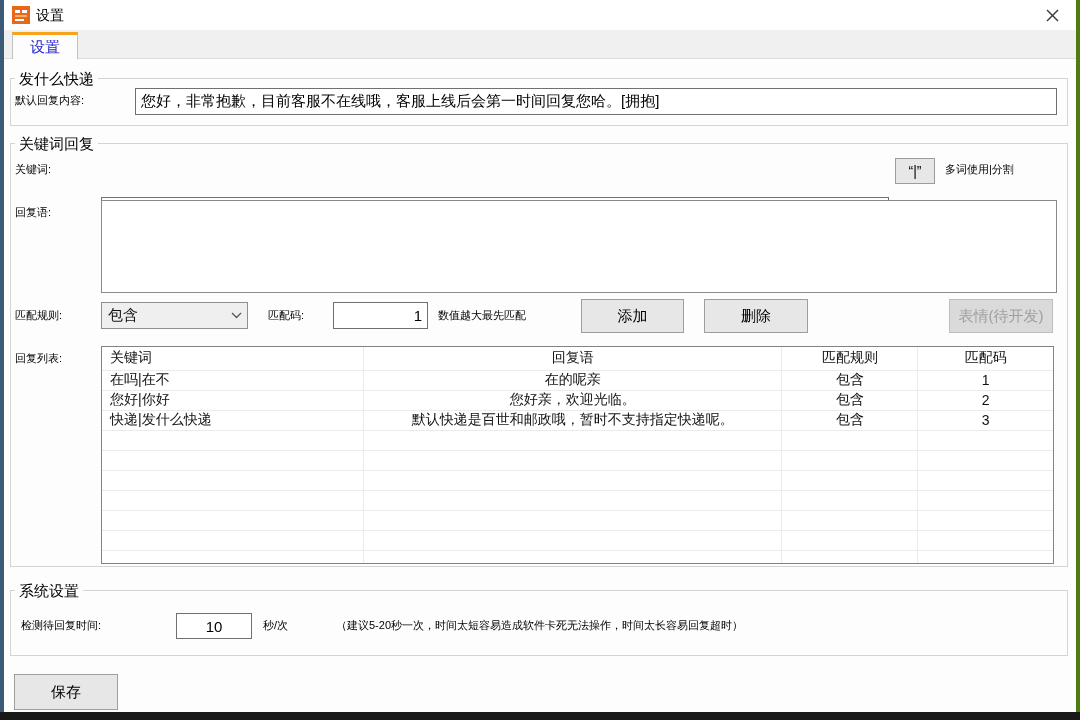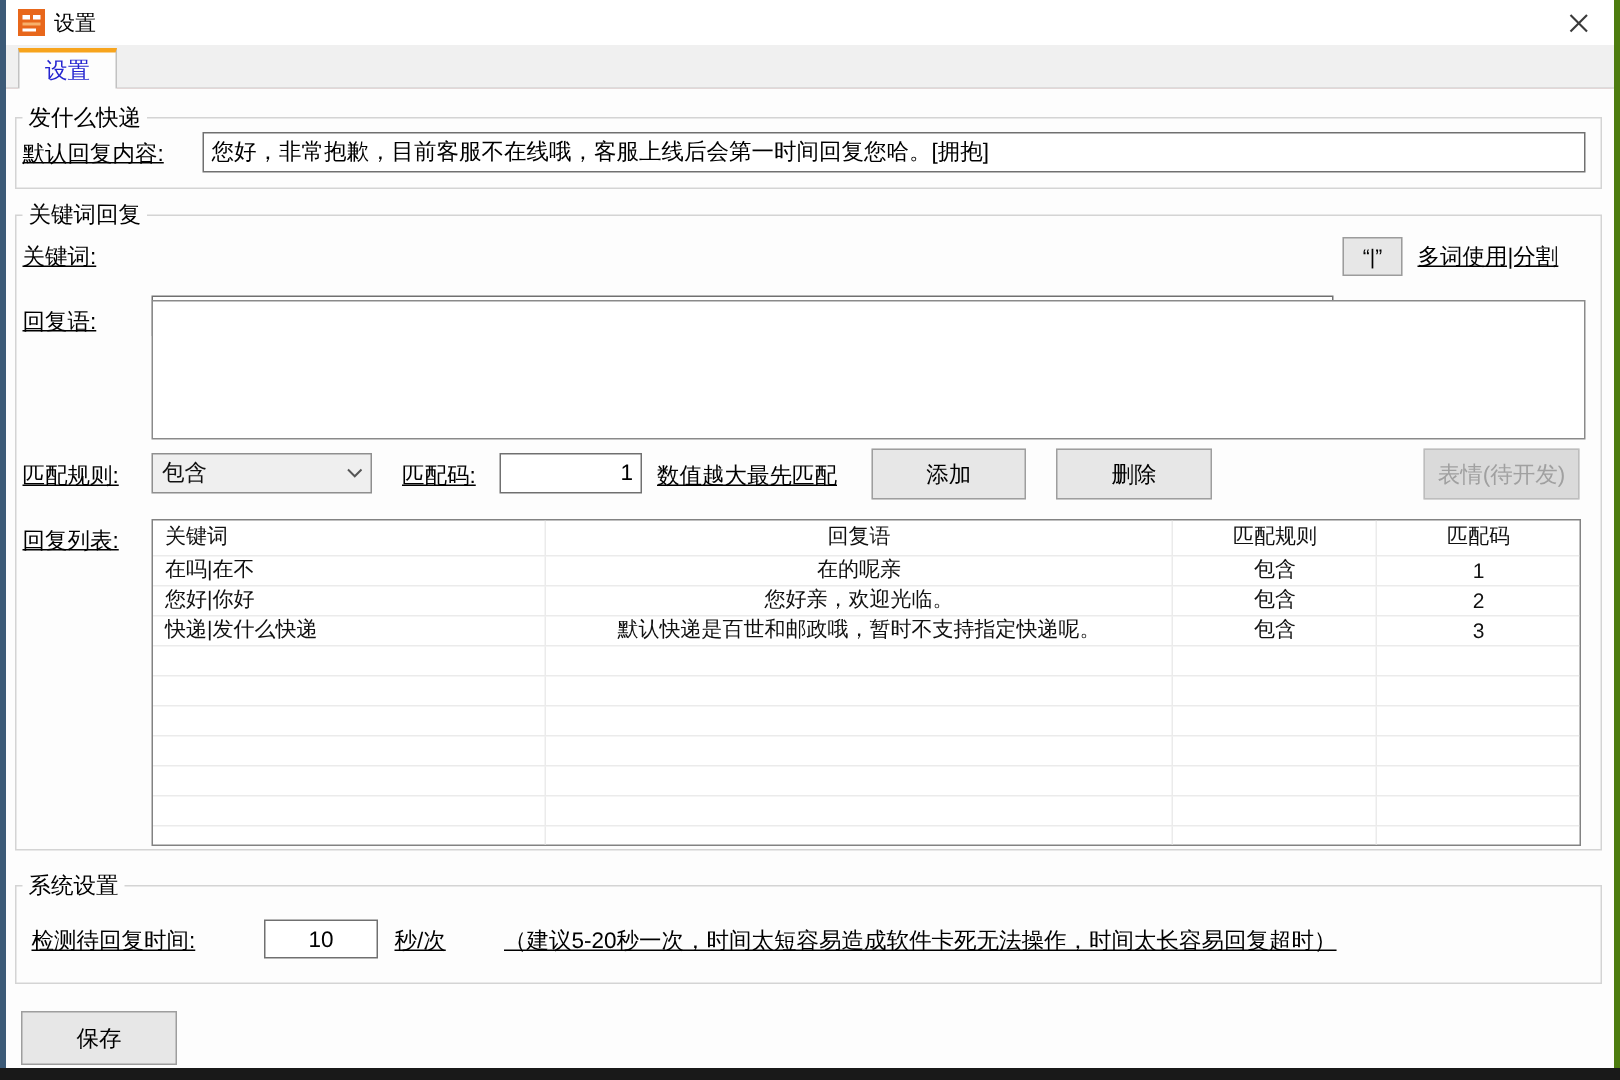--- a/index.html
+++ b/index.html
@@ -11,22 +11,22 @@
     overflow: hidden;
     color: #111;
   }
   .abs { position: absolute; }
 
   
   #edge-left  { left:0; top:0; width:4px; height:712px; background:#3c5a77; }
   #edge-bottom{ left:0; top:712px; width:1080px; height:8px; background:#191919; }
 
   
-  #win { left:4px; top:0; width:1076px; height:712px; background:#7f1d1d;
-         border-right:5px solid #4d7c0f; }
+  #win { left:4px; top:0; width:1076px; height:712px; background:#4d7c0f;
+         border-right:1px solid #4d7c0f; }
 
   
   #titlebar { left:0; top:0; width:1072px; height:30px; background:#ffffff; }
   #app-icon { left:8px; top:6px; width:18px; height:18px; }
   #win-title { left:32px; top:7px; font-size:14px; color:#000; }
   #close-btn { left:1028px; top:3px; width:40px; height:25px; display:flex;
                align-items:center; justify-content:center; cursor:pointer; }
 
   
   #tabstrip { left:0; top:30px; width:1072px; height:29px; background:#f0f0f0;
@@ -40,21 +40,21 @@
   #page { left:0; top:59px; width:1072px; height:653px; background:#fdfdfd; }
 
   
   .gb { position:absolute; border:1px solid #d4d4d4; background:#fdfdfd; }
   .gb-title { position:absolute; top:-10px; left:4px; background:#fdfdfd;
               padding:0 4px; font-size:15px; color:#000; line-height:19px; }
   #gb-default { left:6px; top:19px;  width:1058px; height:48px; }
   #gb-keyword { left:6px; top:84px;  width:1058px; height:424px; }
   #gb-system  { left:6px; top:531px; width:1058px; height:66px; }
 
-  .lbl { position:absolute; font-size:15px; color:#000; white-space:nowrap;text-decoration:underline; }
+  .lbl { position:absolute; font-size:11px; color:#000; white-space:nowrap; }
   .hint { color:#000; }
 
   input[type=text], textarea {
     position:absolute; border:1px solid #707070; background:#ffffff;
     font-family:"Liberation Sans", sans-serif; font-size:15px; color:#000;
     padding:0 5px; outline:none;
   }
   textarea { resize:none; padding:3px 5px; border-color:#8a8a8a; }
 
   

